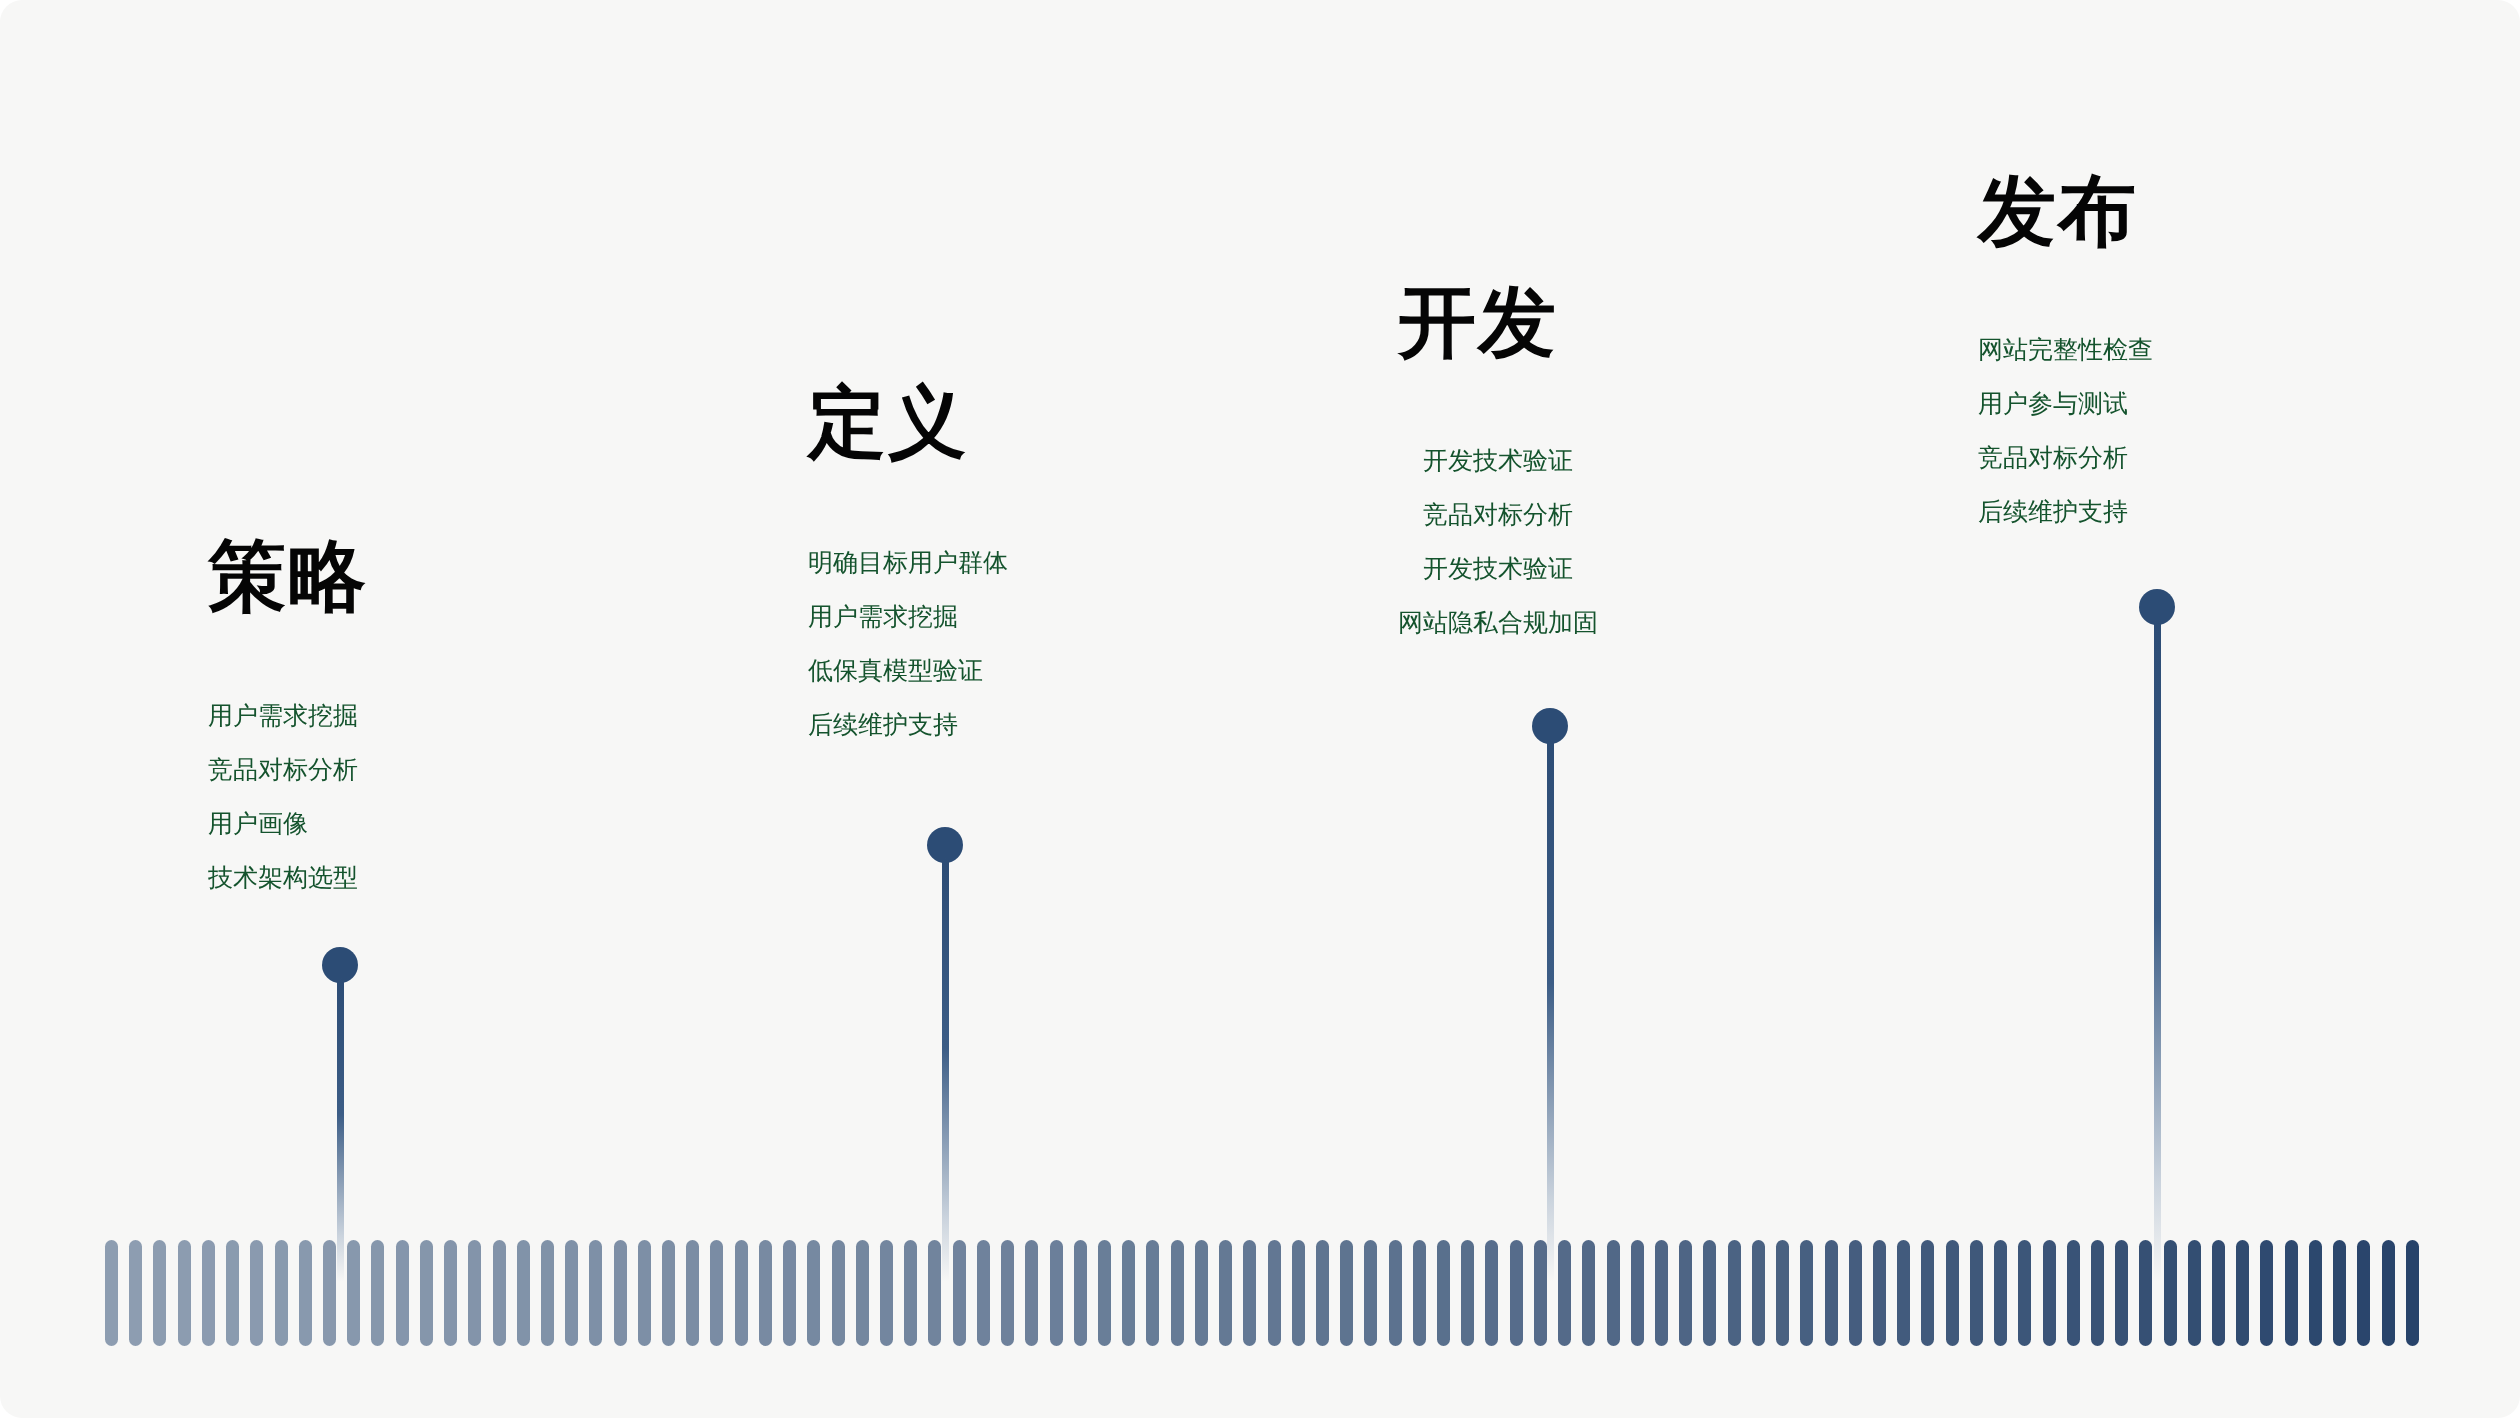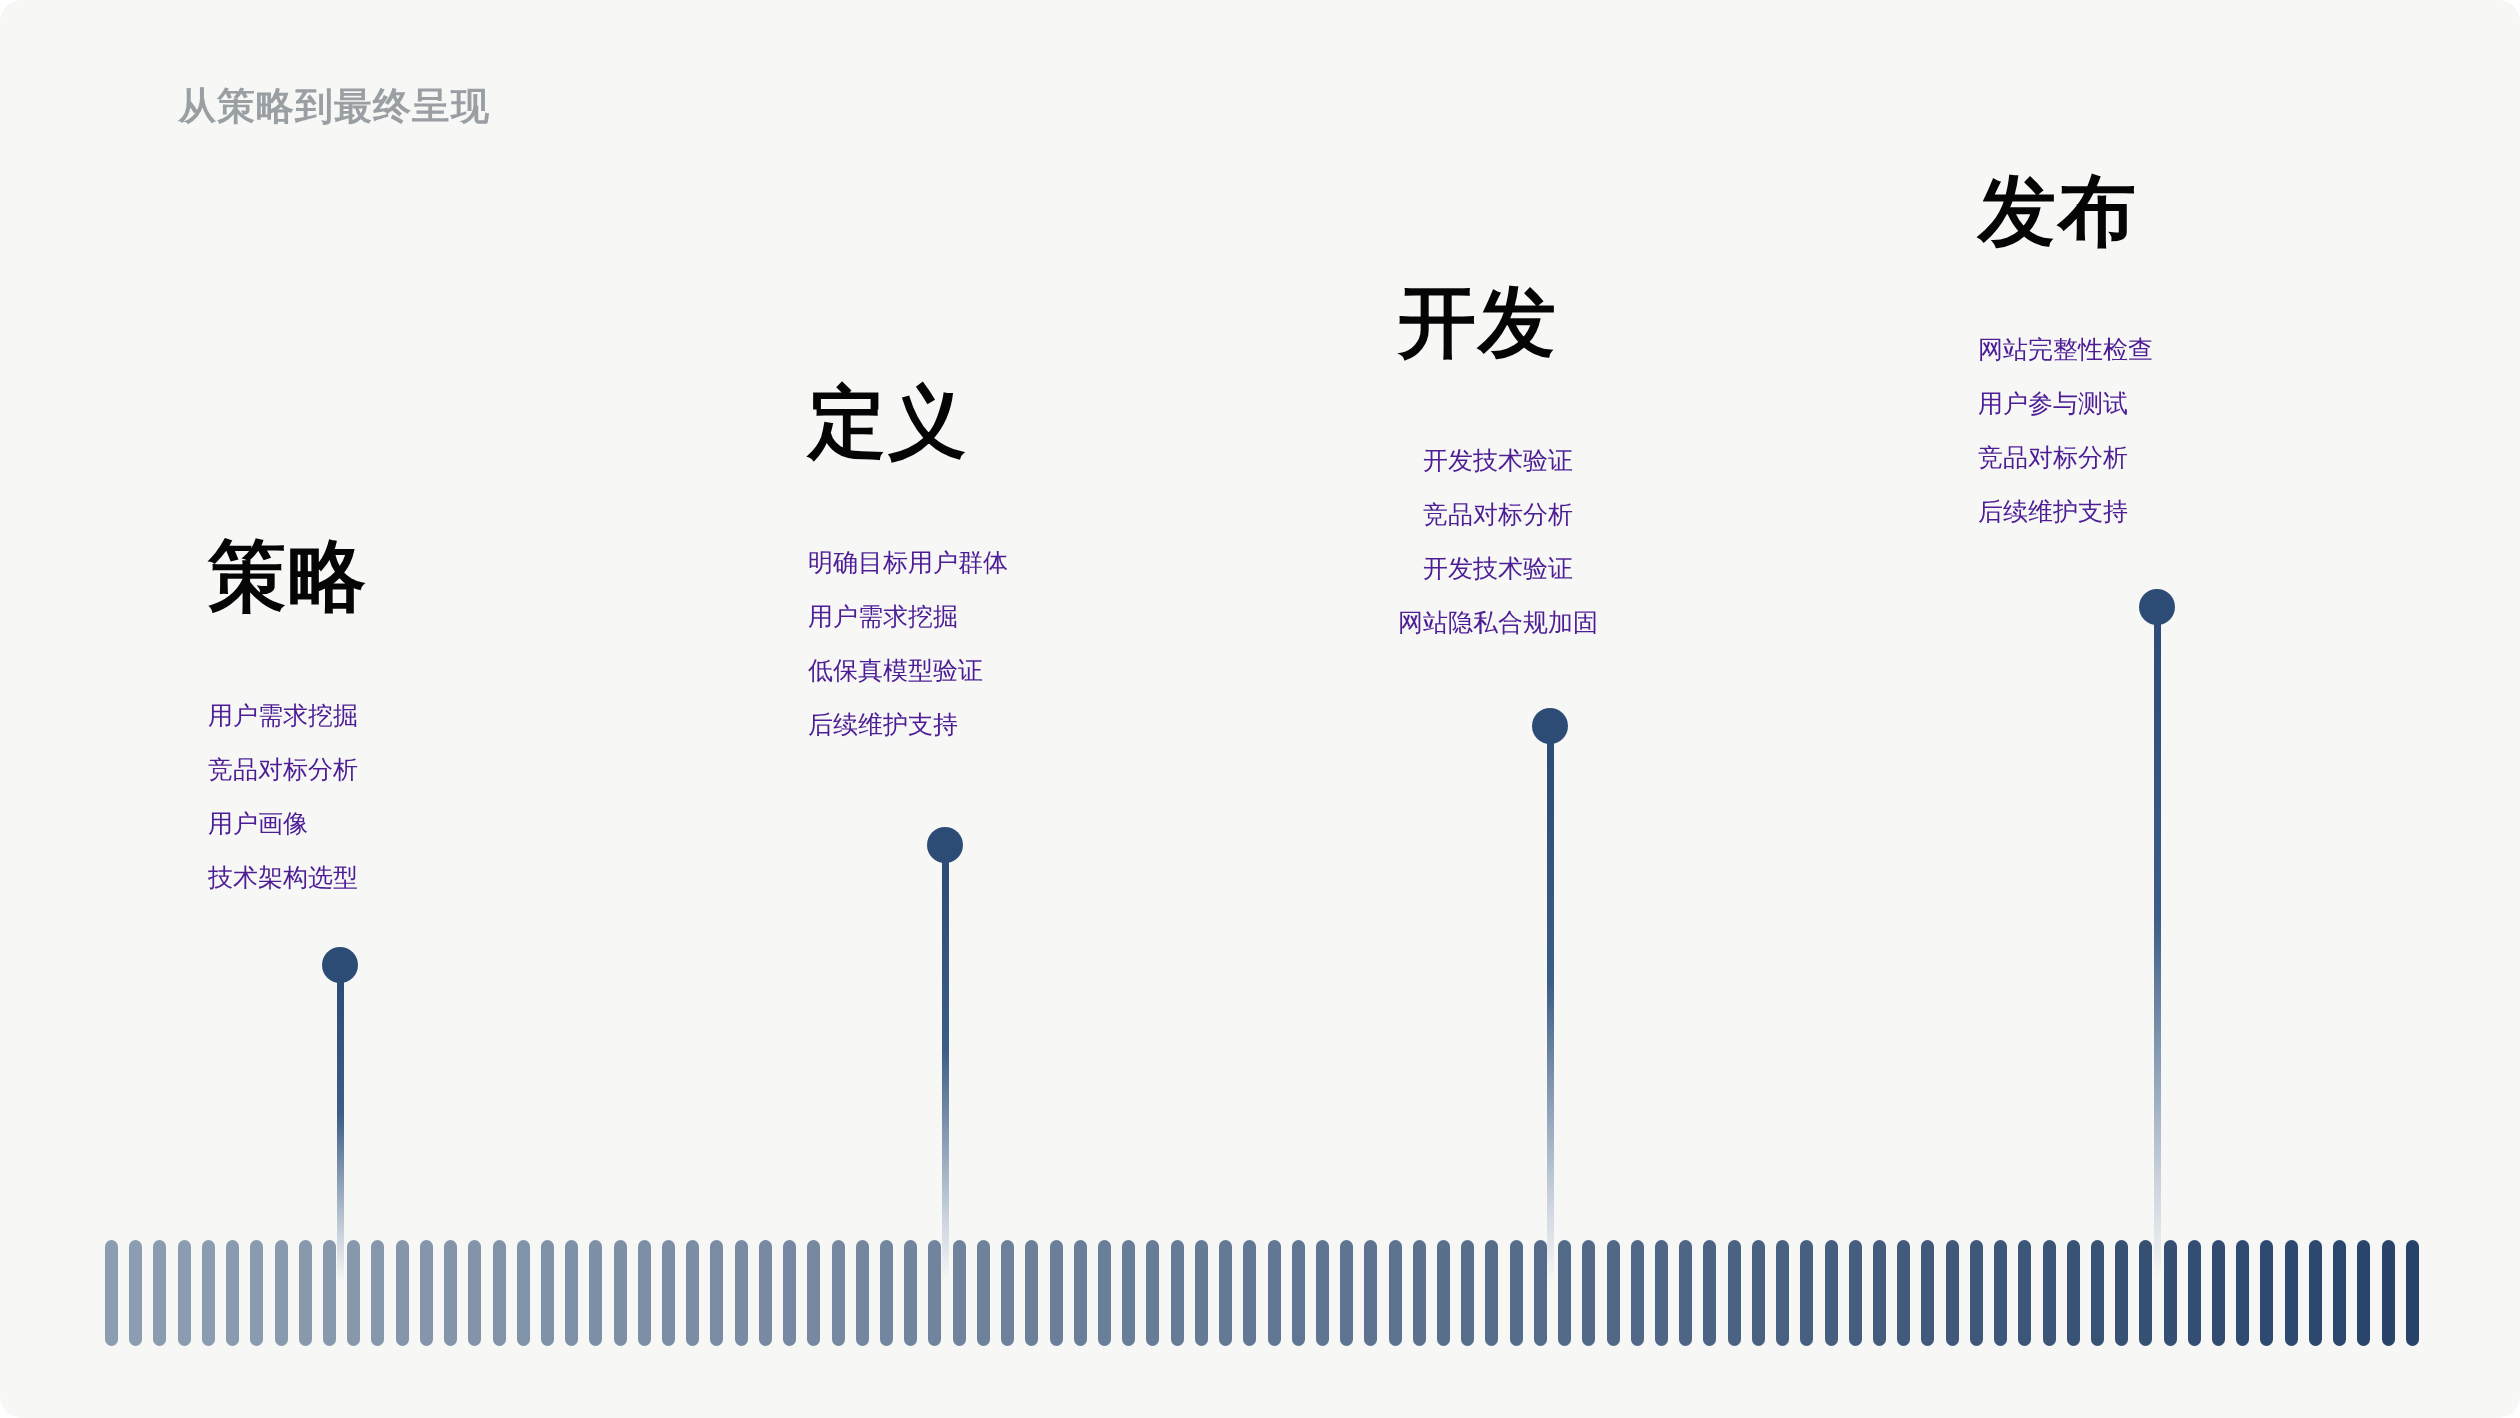--- a/index.html
+++ b/index.html
@@ -49,21 +49,21 @@
     white-space:nowrap;
     line-height:1;
   }
   .milestone .m-items {
     position:absolute;
     list-style:none;
   }
   .milestone .m-items li {
     font-size:25px;
     font-weight:400;
-    color:#4c1d95;
+    color:#14532d;
     line-height:1;
     margin-bottom:29px;
     white-space:nowrap;
   }
 
   
   .pin { position:absolute; }
   .pin .dot {
     position:absolute;
     width:36px; height:36px;
@@ -98,21 +98,20 @@
     flex:0 0 auto;
   }
 </style>
 </head>
 <body>
 
 <div id="stage">
   <div id="card">
 
     <div id="header">
-      <span class="hline">从策略到最终呈现</span>
     </div>
 
     <div class="milestone">
       <div class="m-title" style="left:208px; top:537px;">策略</div>
       <ul class="m-items" style="left:208px; top:703px;">
         <li>用户需求挖掘</li>
         <li>竞品对标分析</li>
         <li>用户画像</li>
         <li>技术架构选型</li>
       </ul>

